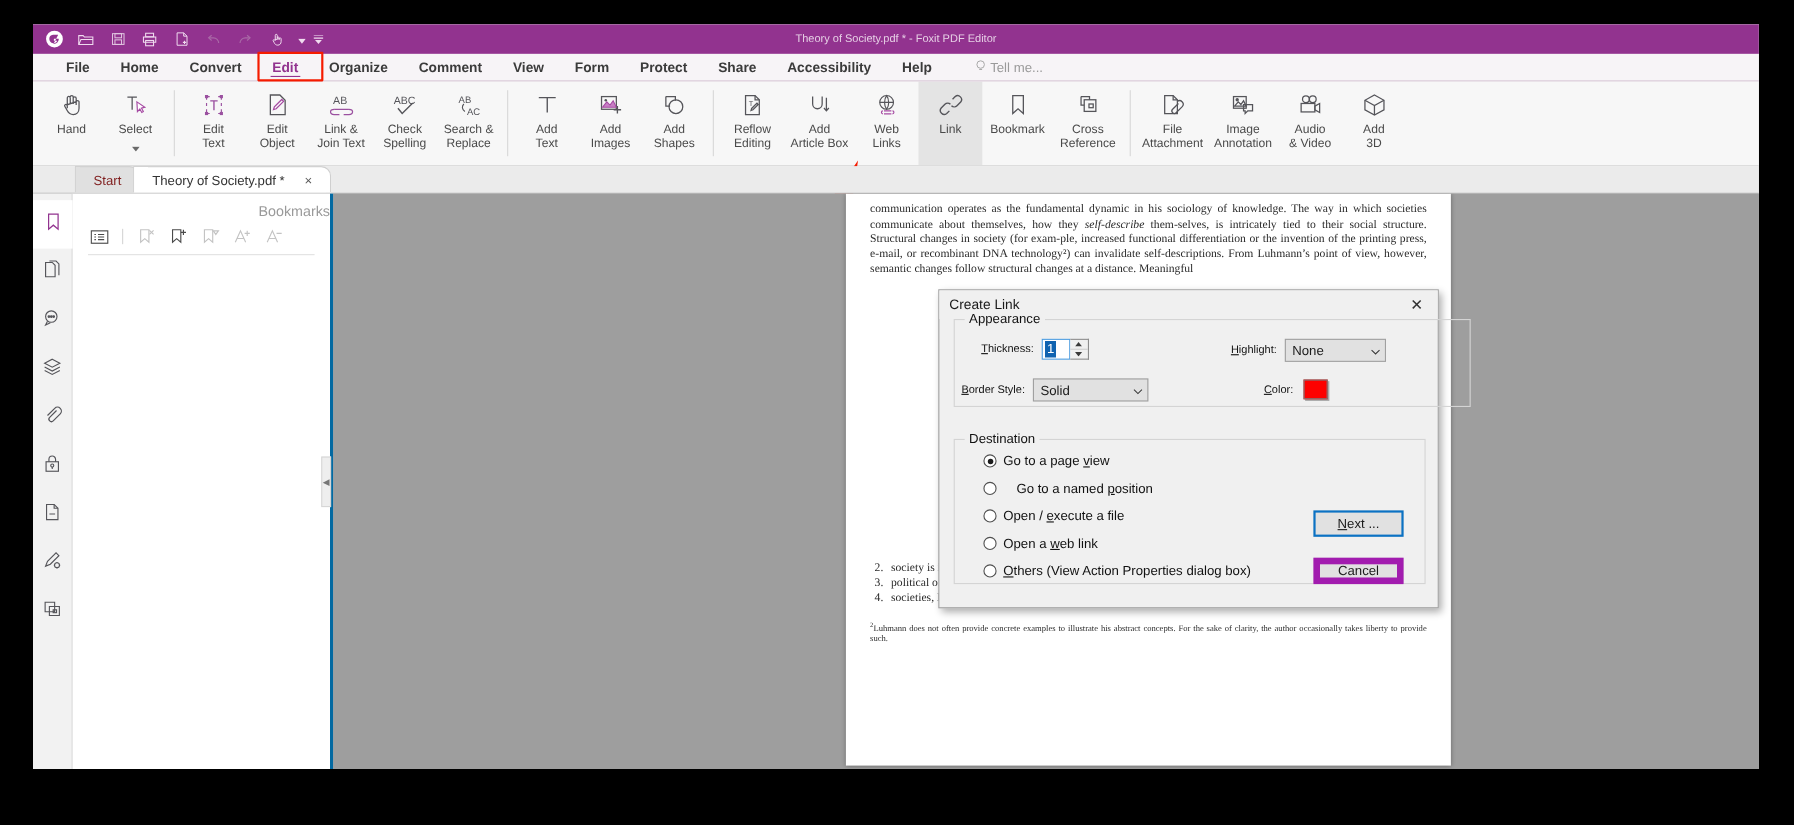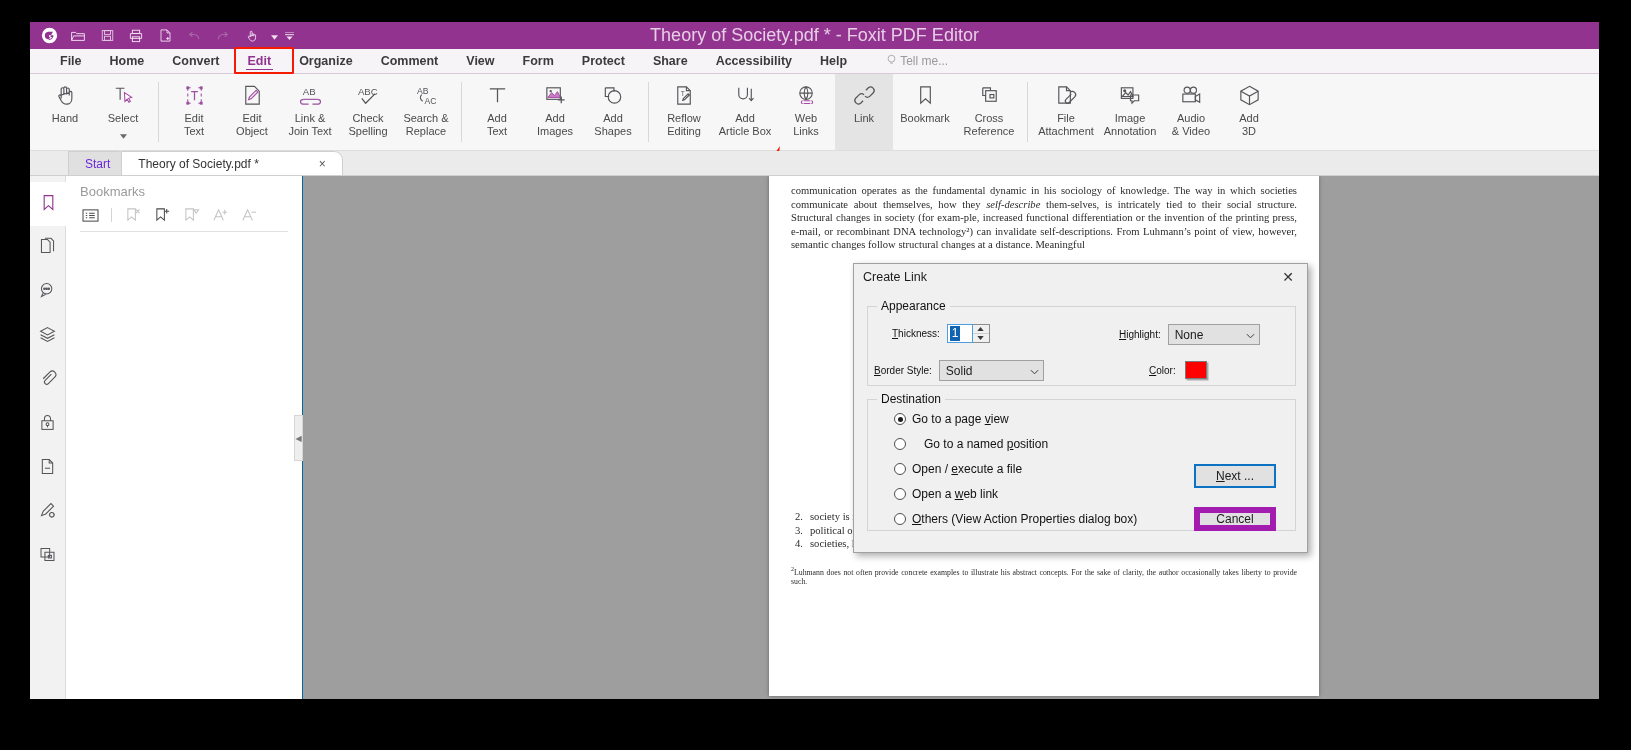--- a/index.html
+++ b/index.html
@@ -38,21 +38,21 @@
   .qat-btn svg { display: block; }
   .qat-caret {
     width: 12px; height: 24px;
     display: flex; align-items: flex-end; justify-content: center;
     padding-bottom: 8px;
   }
   .title-text {
     position: absolute;
     left: 0; right: 0;
     text-align: center;
-    font-size: 18px;
+    font-size: 10px;
     color: #e6cfe5;
     pointer-events: none;
   }
   
   .menubar {
     height: 25px;
     background: #f7f4f7;
     border-bottom: 1px solid #d9c9d8;
     display: flex;
     align-items: center;
@@ -124,29 +124,29 @@
     background: #ebebeb;
     display: flex; align-items: flex-end;
     padding-left: 38px;
     border-bottom: 1px solid #cfcfcf;
     position: relative;
   }
   .dtab {
     height: 24px;
     display: flex; align-items: center;
     padding: 0 16px;
-    font-size: 12px; color: #6d28d9;
+    font-size: 12px; color: #7f1d1d;
     background: #e0e0e0;
     border: 1px solid #cfcfcf;
     border-bottom: none;
     border-radius: 0 9px 0 0;
     margin-right: -6px;
     position: relative;
   }
-  .dtab.active { background: #ffffff; color: #333; z-index: 3; gap: 42px; }
+  .dtab.active { background: #ffffff; color: #333; z-index: 3; }
   .dtab .dclose { margin-left: 18px; font-size: 12px; color: #555; }
   
   .bodyarea {
     position: relative;
     height: 524px;
     display: flex;
     background: #9e9e9e;
   }
   .navrail {
     width: 36px;
@@ -156,22 +156,23 @@
     display: flex; flex-direction: column; align-items: center;
   }
   .navbtn {
     width: 36px; height: 44px;
     display: flex; align-items: center; justify-content: center;
   }
   .navbtn.active { background: #ffffff; border-left: 2px solid transparent; }
   .panel {
     width: 237px;
     background: #ffffff;
-    border-right: 1px solid #0369a1;
+    border-right: 3px solid #0369a1;
     position: relative;
+    text-align: right;
   }
   .panel-title {
     font-size: 13px; color: #9a9a9a;
     padding: 8px 0 4px 14px;
   }
   .panel-toolbar {
     display: flex; align-items: center;
     padding: 2px 0 6px 14px; gap: 9px;
   }
   .ptbtn { width: 20px; height: 20px; display: flex; align-items: center; justify-content: center; }
@@ -262,21 +263,21 @@
     border: 1px solid #d4d4d4;
     background: transparent;
   }
   .fs-legend {
     position: absolute;
     top: -8px; left: 9px;
     background: #f0f0f0;
     padding: 0 4px;
     font-size: 12px; color: #111;
   }
-  #fs-appearance { left: 13px; top: 42px; width: 429px; height: 80px; }
+  #fs-appearance { left: 13px; top: 26px; width: 470px; height: 80px; }
   #fs-destination { left: 13px; top: 135px; width: 429px; height: 132px; }
   .frow { position: absolute; display: flex; align-items: center; }
   .flabel { font-size: 10px; color: #111; }
   .u { text-decoration: underline; }
   .spin-wrap { display: flex; align-items: stretch; margin-left: 7px; }
   .spin-input {
     width: 26px; height: 19px;
     border: 1px solid #4d9de0;
     background: #fff;
     display: flex; align-items: center;

